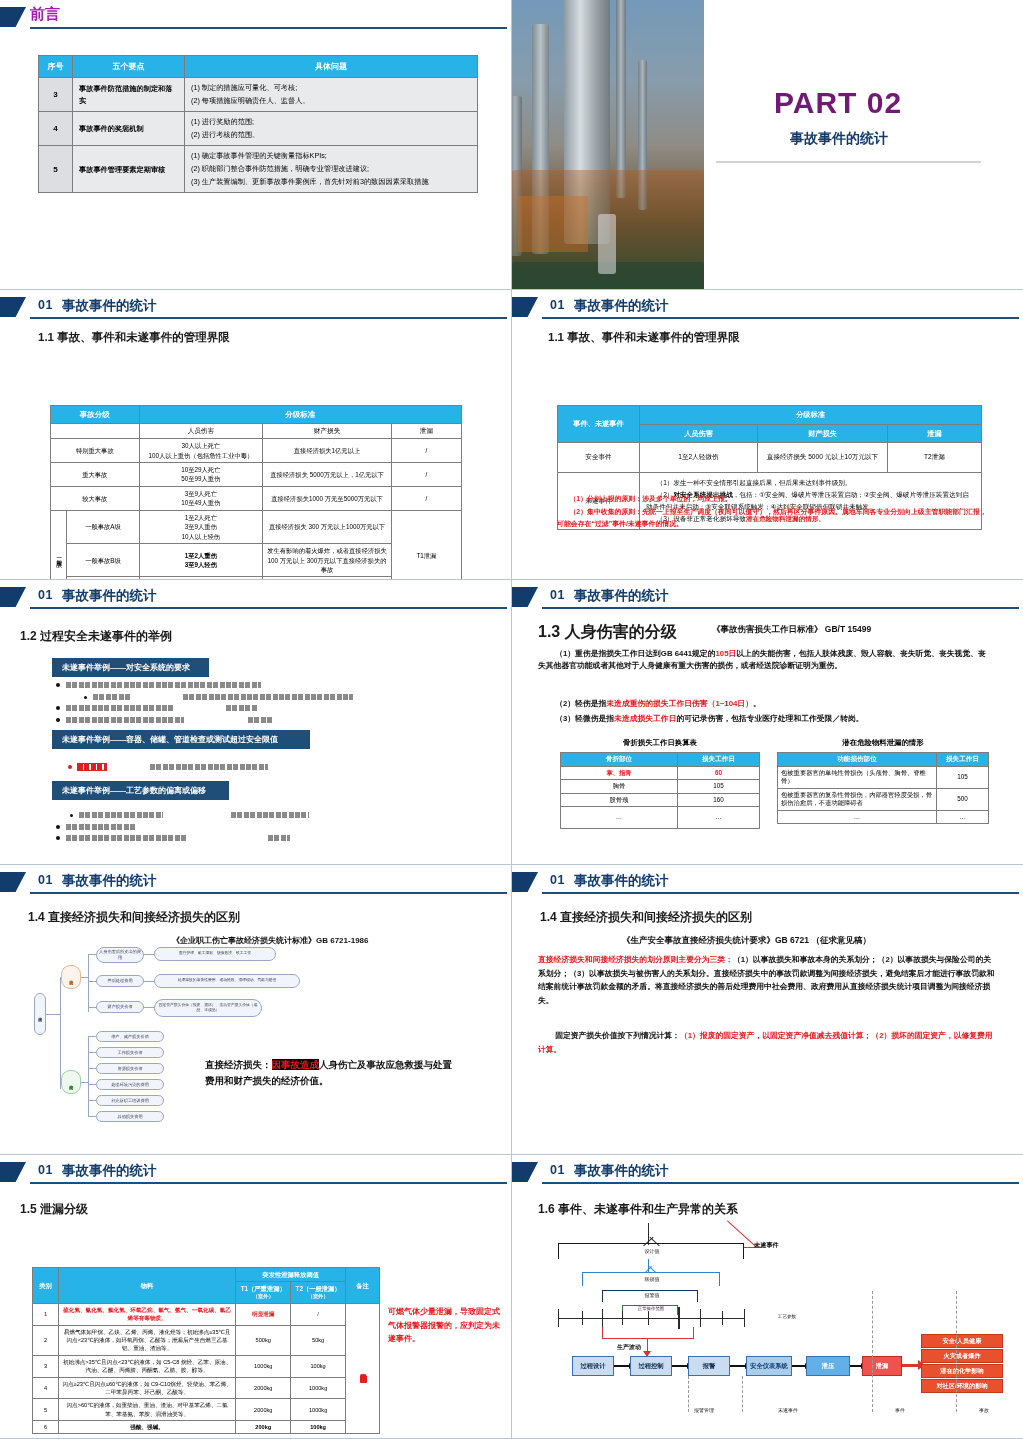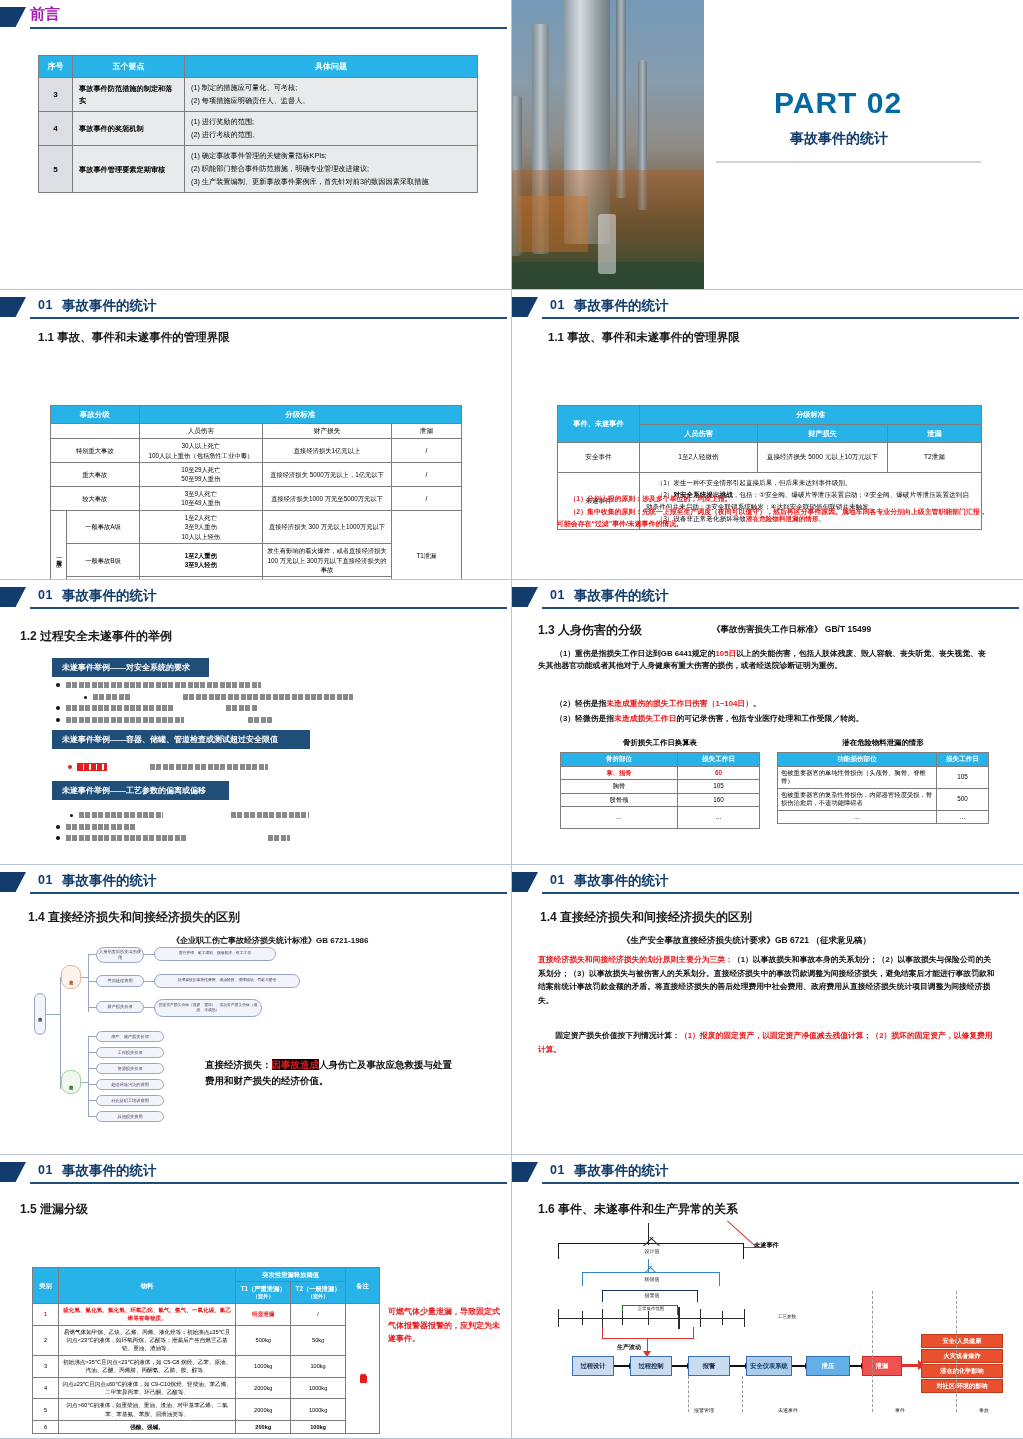--- a/index.html
+++ b/index.html
@@ -42,21 +42,21 @@
   .s1tbl td.q { line-height:1.75; }
 
   
   .photo { position:absolute; left:0; top:0; width:192px; height:290px;
      background:
        linear-gradient(to bottom, rgba(10,20,40,.10), rgba(120,60,10,.30) 72%, rgba(20,50,30,.55)),
        linear-gradient(to bottom, #7fa8c9 0%, #93b4cd 28%, #9aa7ab 50%, #7d7c72 66%, #6c5a45 78%, #40503f 100%);
      overflow:hidden; }
   .col { position:absolute; border-radius:3px; }
   .part-title { position:absolute; left:262px; top:86px; font-size:30px; font-weight:bold;
-                color:#0369a1; letter-spacing:1px; }
+                color:#701a75; letter-spacing:1px; }
   .part-sub { position:absolute; left:278px; top:130px; font-size:14px; font-weight:bold; color:#123c6b; }
   .part-rule { position:absolute; left:204px; top:161px; width:265px; height:2px; background:#d3d3d3; }
 
   
   .s3tbl { position:absolute; left:50px; top:115px; width:412px; font-size:6.3px; }
   .s3tbl td { padding:2px 2px; text-align:center; line-height:1.5; }
   .s3tbl .hrow td { background:#27b2e8; color:#fff; font-weight:bold; font-size:7.5px; padding:3px 0; }
   .s3tbl .srow td { font-size:6.6px; padding:2px 0; }
   .vert { writing-mode:vertical-rl; text-orientation:upright; letter-spacing:1px; }
 
@@ -350,21 +350,21 @@
     </div>
   </div>
 
   <div class="slide rightcol">
     <div class="hdr">
       <div class="hdr-tri"></div>
       <div class="hdr-num">01</div>
       <div class="hdr-txt">事故事件的统计</div>
       <div class="hdr-rule"></div>
     </div>
-    <div class="subtitle" style="left:26px;top:42px;font-size:12px">1.3 人身伤害的分级</div>
+    <div class="subtitle" style="left:26px;top:42px;font-size:16px">1.3 人身伤害的分级</div>
     <div class="std" style="left:200px;top:44px">《事故伤害损失工作日标准》 GB/T 15499</div>
 
     <div class="para" style="left:26px;top:68px">
       <span style="margin-left:2.2em"></span><span>（1）重伤是指损失工作日达到</span><b>GB 6441规定的</b><b class="r">105日</b><span>以上的失能伤害，包括人肢体残废、毁人容貌、丧失听觉、丧失视觉、丧失其他器官功能或者其他对于人身健康有重大伤害的损伤，或者经送院诊断证明为重伤。</span>
     </div>
     <div class="para" style="left:26px;top:118px">
       <span style="margin-left:2.2em"></span><span>（2）轻伤是指</span><b class="r">未造成重伤的损失工作日伤害（1~104日）</b><span>。</span>
     </div>
     <div class="para" style="left:26px;top:133px">
       <span style="margin-left:2.2em"></span><span>（3）轻微伤是指</span><b class="r">未造成损失工作日</b><span>的可记录伤害，包括专业医疗处理和工作受限／转岗。</span>

